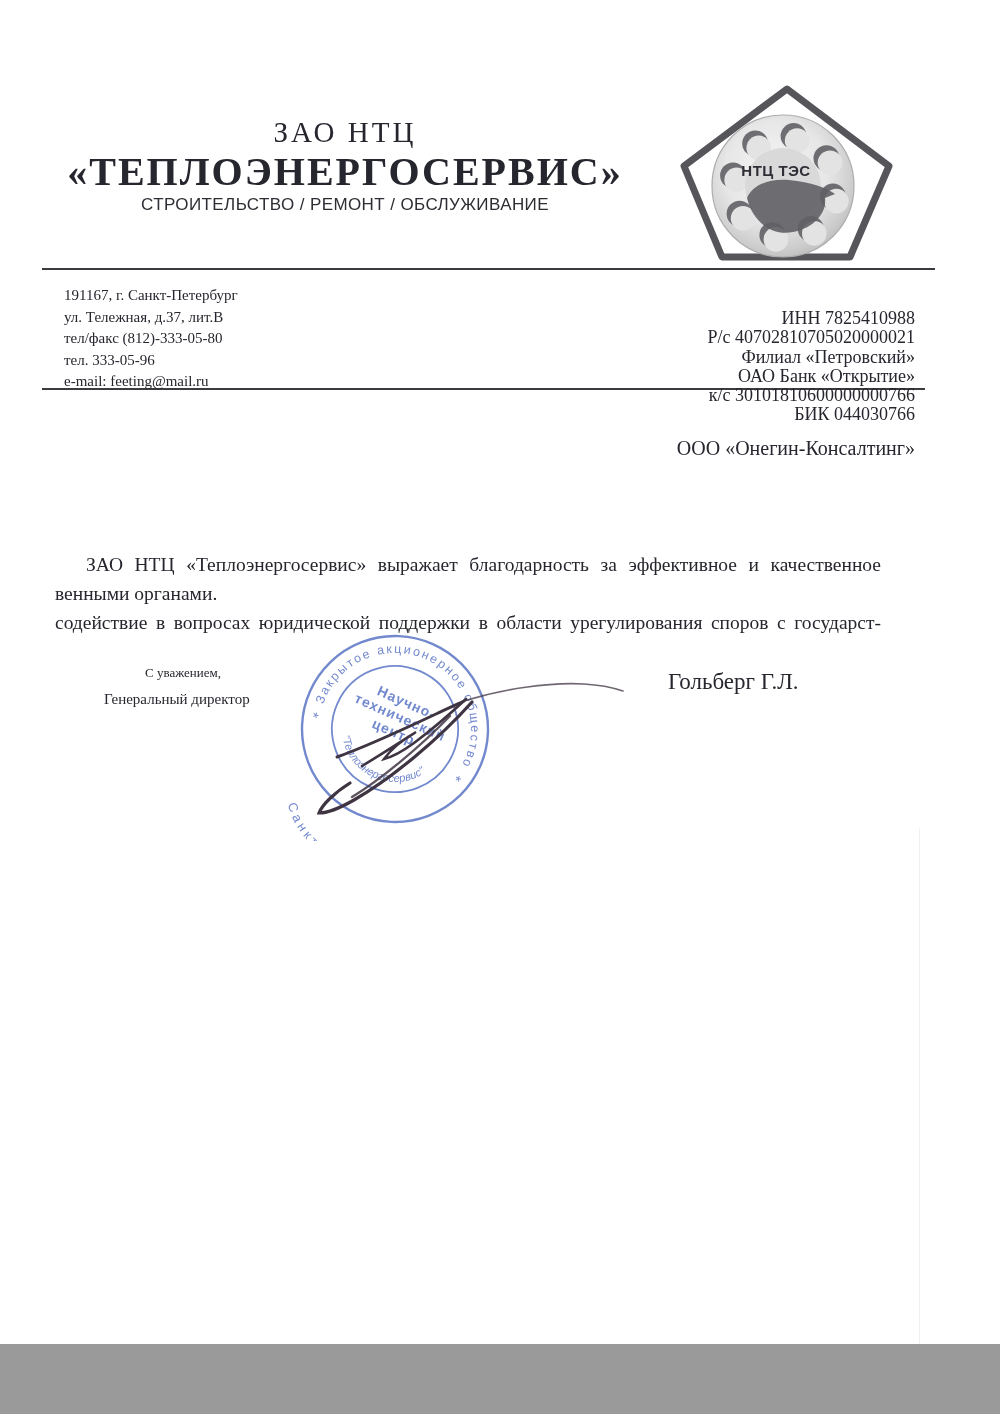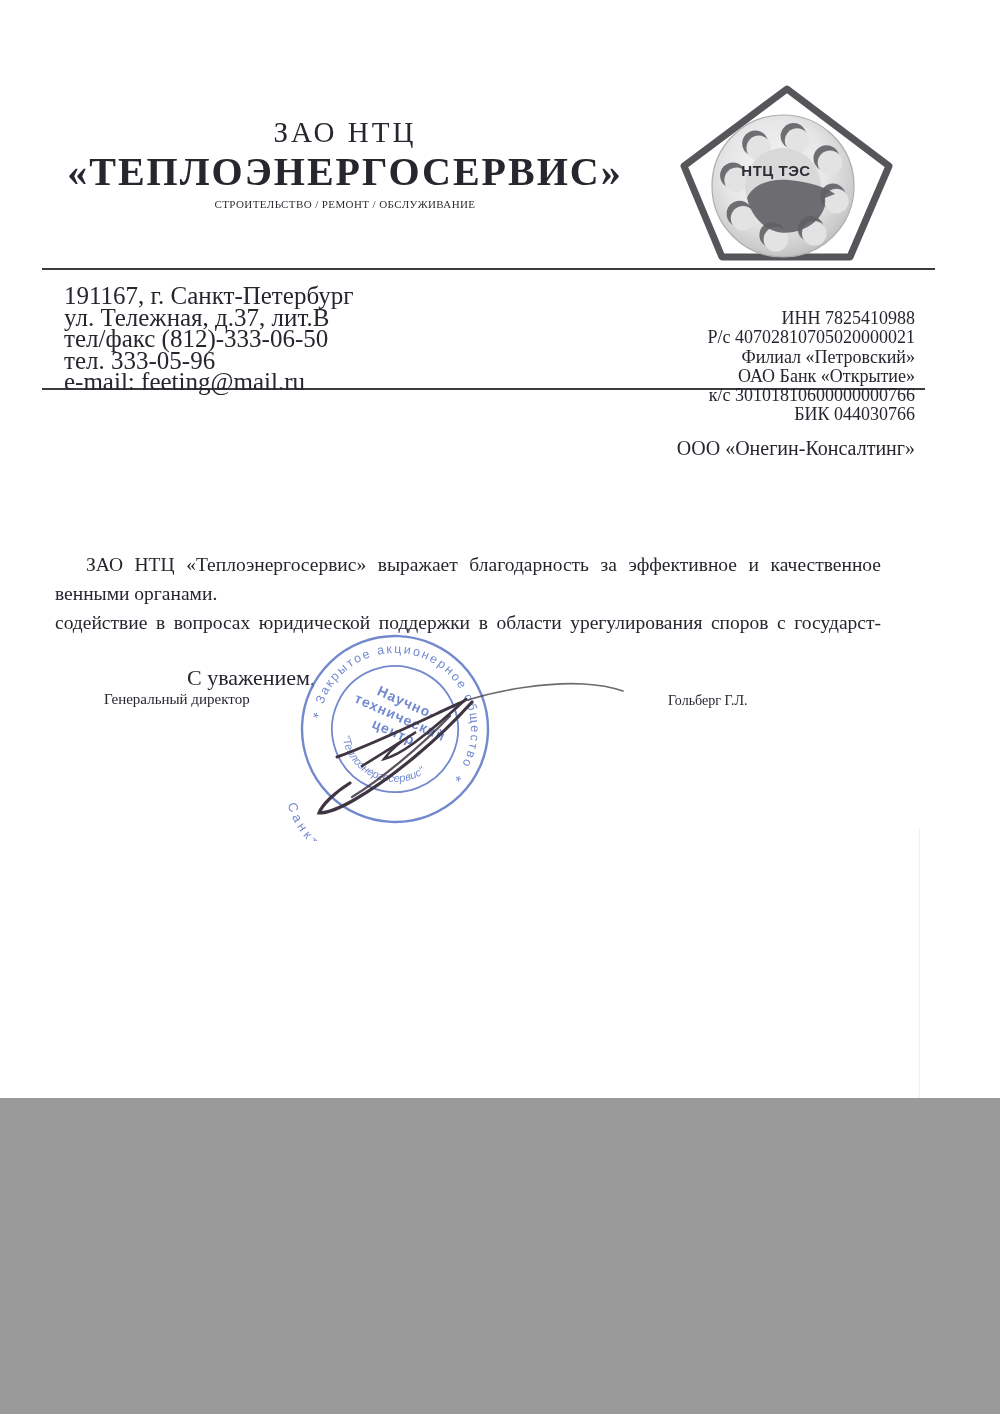--- a/index.html
+++ b/index.html
@@ -1,42 +1,42 @@
 <!DOCTYPE html>
 <html><head>
 <meta charset="utf-8">
 <style>
   html,body{margin:0;padding:0;background:#9a9a9a;}
   .page{
-    position:relative;width:1000px;height:1098px;background:#ffffff;
+    position:relative;width:1000px;height:1344px;background:#ffffff;
     margin:0 auto;overflow:hidden;
     font-family:"Liberation Serif",serif;color:#26262e;
   }
   .abs{position:absolute;}
   
   .header-block{left:55px;top:116px;width:580px;text-align:center;}
   .org-type{font-size:29px;letter-spacing:3px;line-height:33px;}
   .org-name{font-size:40px;font-weight:bold;letter-spacing:2px;line-height:40px;margin-top:3px;white-space:nowrap;}
-  .tagline{font-family:Liberation Serif, serif;font-size:11px;letter-spacing:0.4px;line-height:21px;margin-top:2px;color:#2d2d33;}
+  .tagline{font-family:Liberation Sans, sans-serif;font-size:17px;letter-spacing:0.4px;line-height:21px;margin-top:2px;color:#2d2d33;}
   
   .rule{background:#3b3b40;height:2px;}
   .rule-top{left:42px;top:268px;width:893px;}
   .rule-bottom{left:42px;top:388px;width:883px;}
   
-  .contact-block{left:64px;top:285px;font-size:25px;line-height:21.6px;}
+  .contact-block{left:64px;top:285px;font-size:15px;line-height:21.6px;}
   .bank-block{right:85px;top:275px;text-align:right;font-size:18px;line-height:19.3px;margin-top:34px;}
   
   .addressee{right:85px;top:437px;font-size:20px;}
   .body-par{left:55px;top:551px;width:826px;font-size:19.5px;line-height:28.8px;}
   .body-line{width:100%;}
   .jst{text-align:justify;text-align-last:justify;}
   .indent{padding-left:31px;box-sizing:border-box;}
-  .salutation{left:145px;top:665px;font-size:22px;margin-left:42px;}
+  .salutation{left:145px;top:665px;font-size:13px;}
   .signer-title{left:104px;top:691px;font-size:15px;}
-  .signer-name{left:668px;top:693px;font-size:14px;}
+  .signer-name{left:668px;top:669px;font-size:23px;}
   .edge-artifact{left:919px;top:828px;width:1px;height:560px;background:#f0f0f0;}
   svg text{font-family:"Liberation Sans",sans-serif;}
 </style>
 </head>
 <body>
 
 <div class="page">
 
   <div class="abs header-block">
     <div class="org-type">ЗАО НТЦ</div>
@@ -93,21 +93,21 @@
     <path d="M 72 118 C 78 104 96 98 114 100 C 136 102 152 108 160 114 L 150 118 C 152 132 140 148 118 152 C 96 156 78 142 72 118 Z" fill="#606065" opacity="0.9"></path>
     <text x="101" y="96" text-anchor="middle" font-size="15" font-weight="bold" letter-spacing="0.5" fill="#2e2e36">НТЦ ТЭС</text>
   </svg>
 
   <div class="abs rule rule-top"></div>
   <div class="abs rule rule-bottom"></div>
 
   <div class="abs contact-block">
     <div>191167, г. Санкт-Петербург</div>
     <div>ул. Тележная, д.37, лит.В</div>
-    <div>тел/факс (812)-333-06-50</div>
+    <div>тел/факс (812)-333-05-80</div>
     <div>тел. 333-05-96</div>
     <div>e-mail: feeting@mail.ru</div>
   </div>
 
   <div class="abs bank-block">
     <div>ИНН 7825410988</div>
     <div>Р/с 40702810705020000021</div>
     <div>Филиал «Петровский»</div>
     <div>ОАО Банк «Открытие»</div>
     <div>к/с 30101810600000000766</div>

